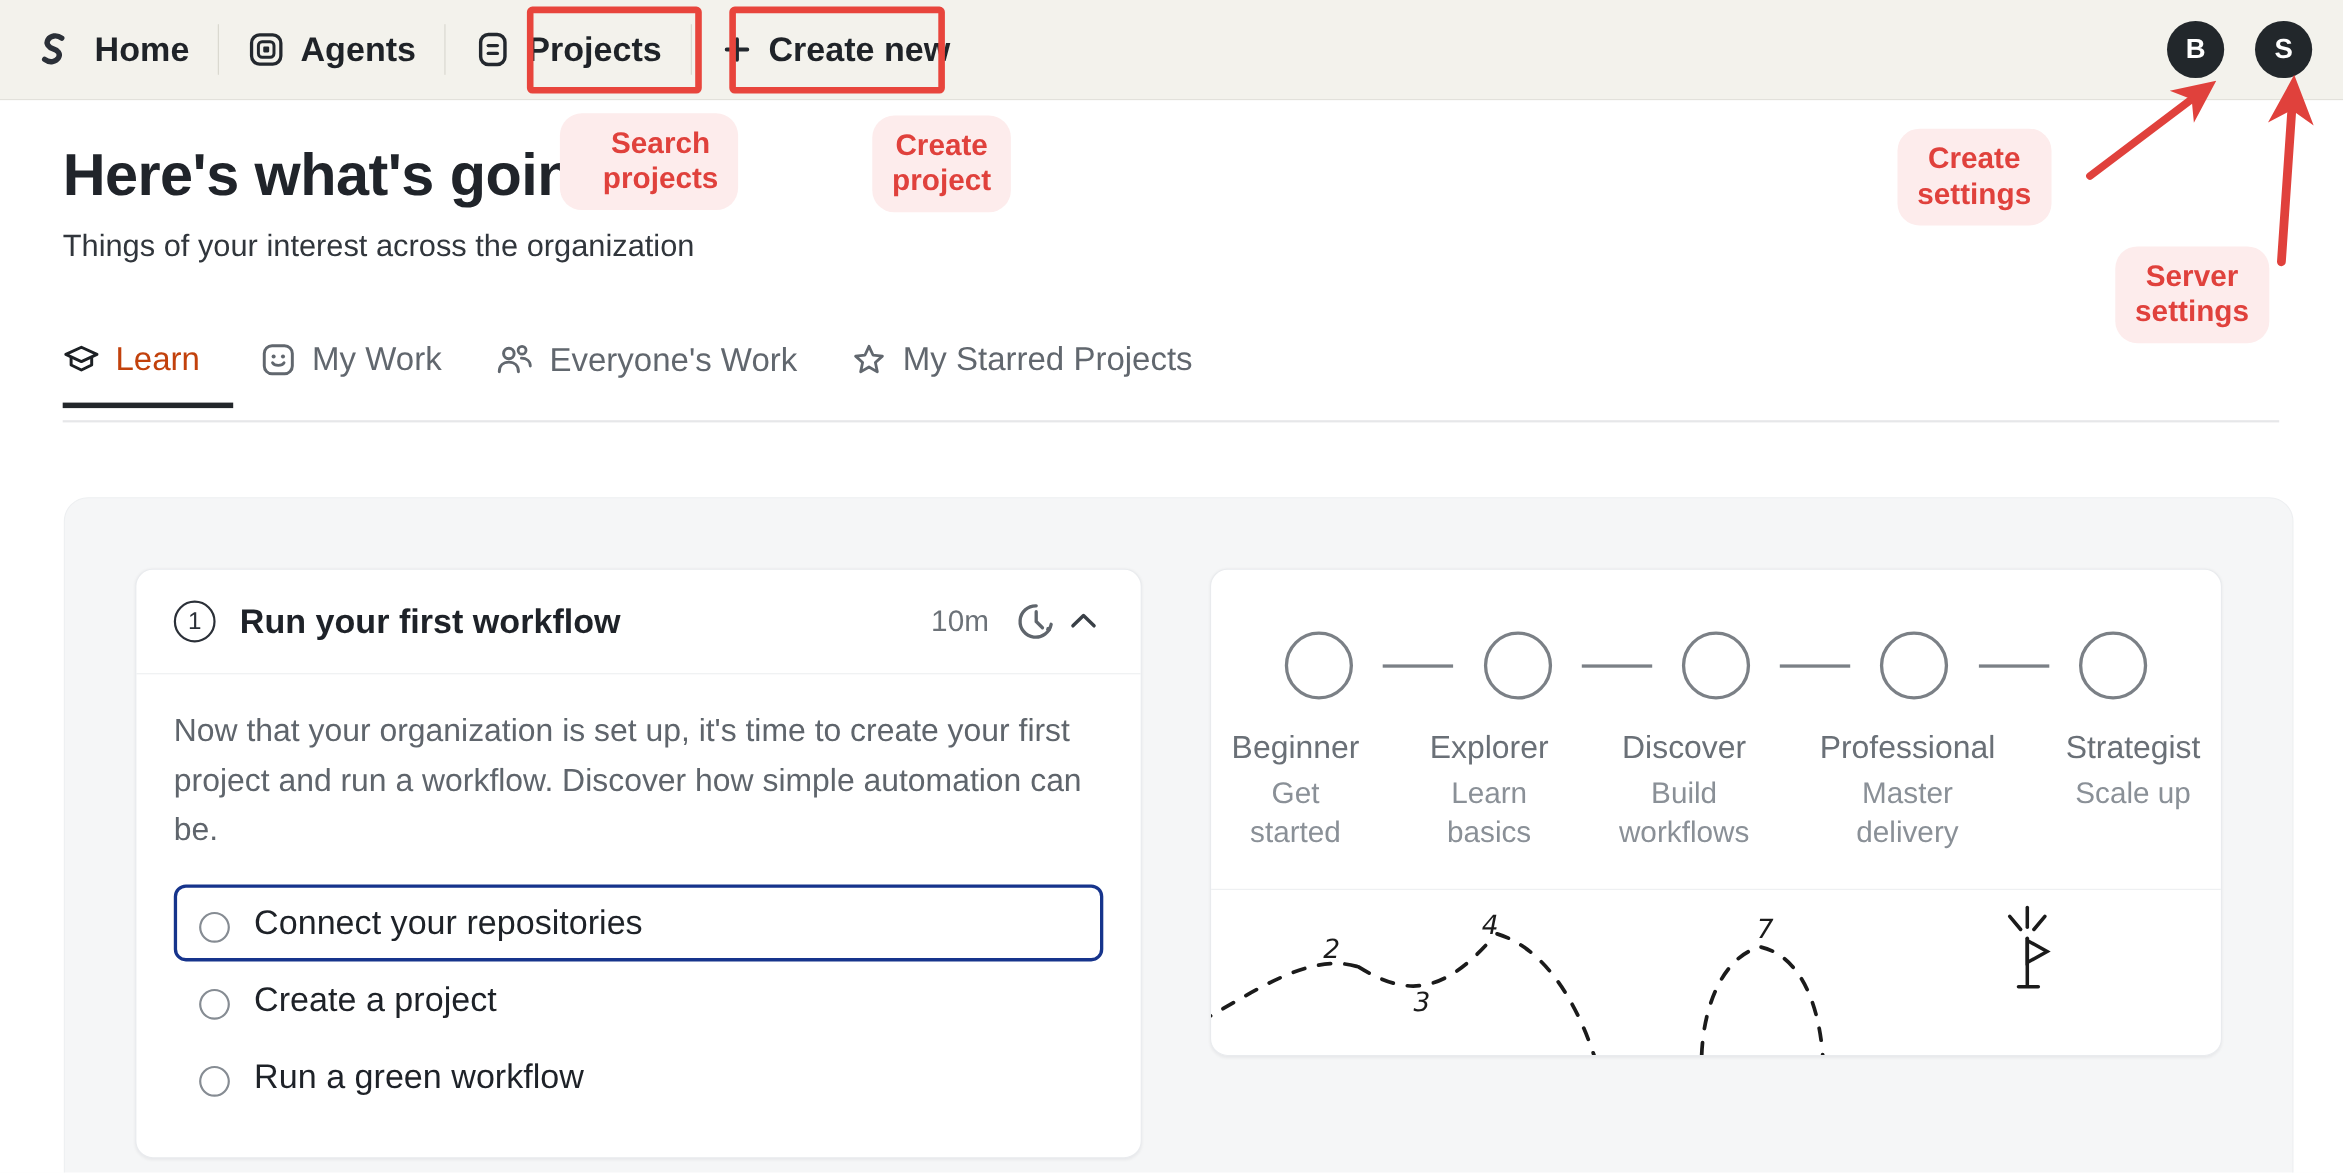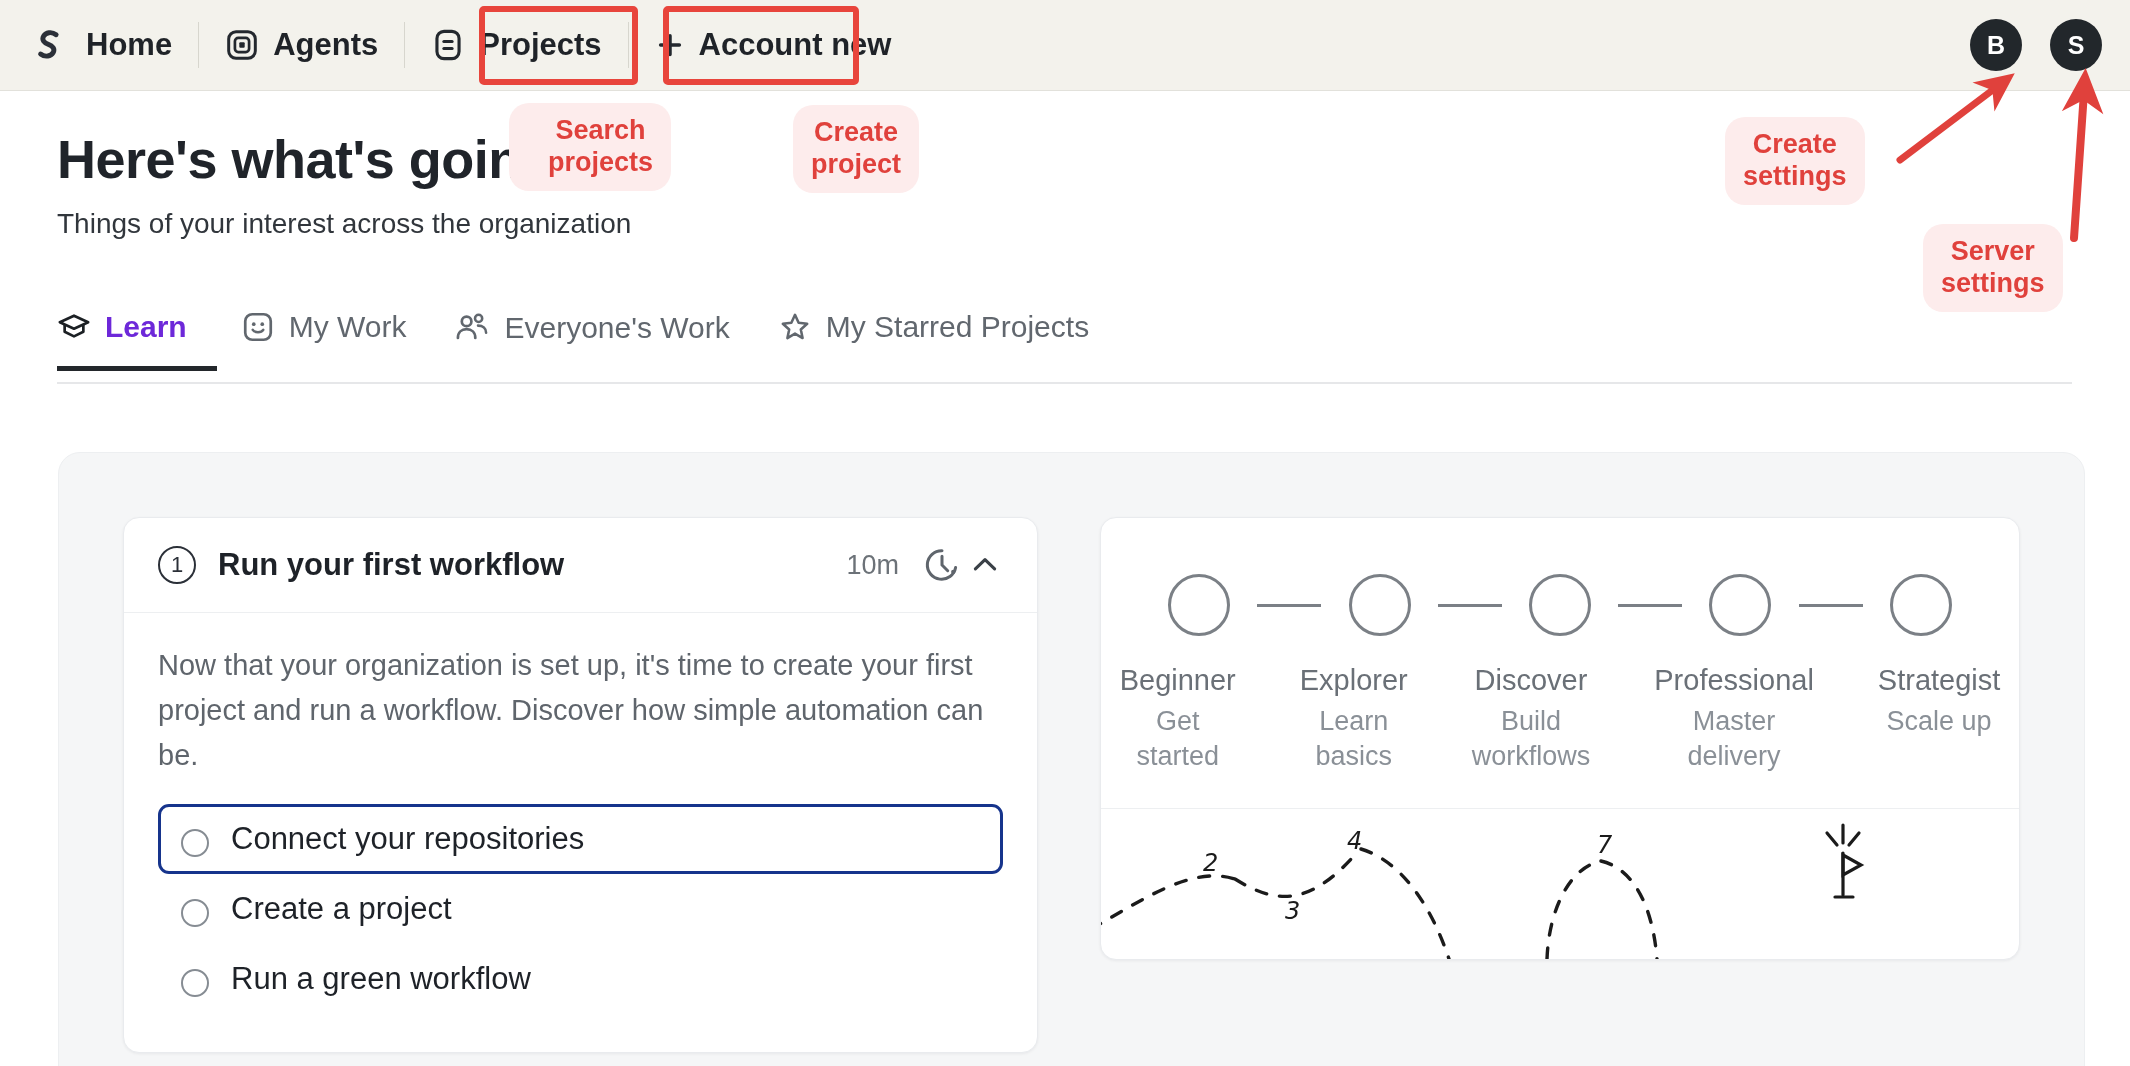--- a/index.html
+++ b/index.html
@@ -79,21 +79,21 @@
     width: 2015px; height: 74px;
     display: flex; align-items: flex-start; gap: 0;
     border-bottom: 2px solid #E6E7E9;
   }
   .tab {
     display: flex; align-items: center; gap: 14px;
     padding: 0 24px 22px 24px;
     font-size: 30px; color: #61676E; cursor: pointer; white-space: nowrap;
   }
   .tab:first-child { padding-left: 0; padding-right: 30px; }
-  .tab.active { color: #6d28d9; font-weight: 700; border-bottom: 5px solid #23272B; }
+  .tab.active { color: #c2410c; font-weight: 400; border-bottom: 5px solid #23272B; }
 
   
   .panel {
     position: absolute; left: 58px; top: 452px;
     width: 2027px; height: 660px;
     background: #F5F6F7;
     border: 1px solid #EDEFF1;
     border-radius: 22px;
     padding: 64px;
     display: flex; gap: 62px;
@@ -202,21 +202,21 @@
       </div>
 
       <div class="nav-sep"></div>
 
       <div class="nav-item">
         <span class="icon">
           <svg width="30" height="30" viewBox="0 0 24 24" fill="none">
             <path d="M12 4.5V19.5M4.5 12H19.5" stroke="#23282E" stroke-width="2.8" stroke-linecap="round"></path>
           </svg>
         </span>
-        <span>Account new</span>
+        <span>Create new</span>
       </div>
     </div>
 
     <div class="avatars">
       <div class="avatar">
         <span>B</span>
       </div>
       <div class="avatar">
         <span>S</span>
       </div>

